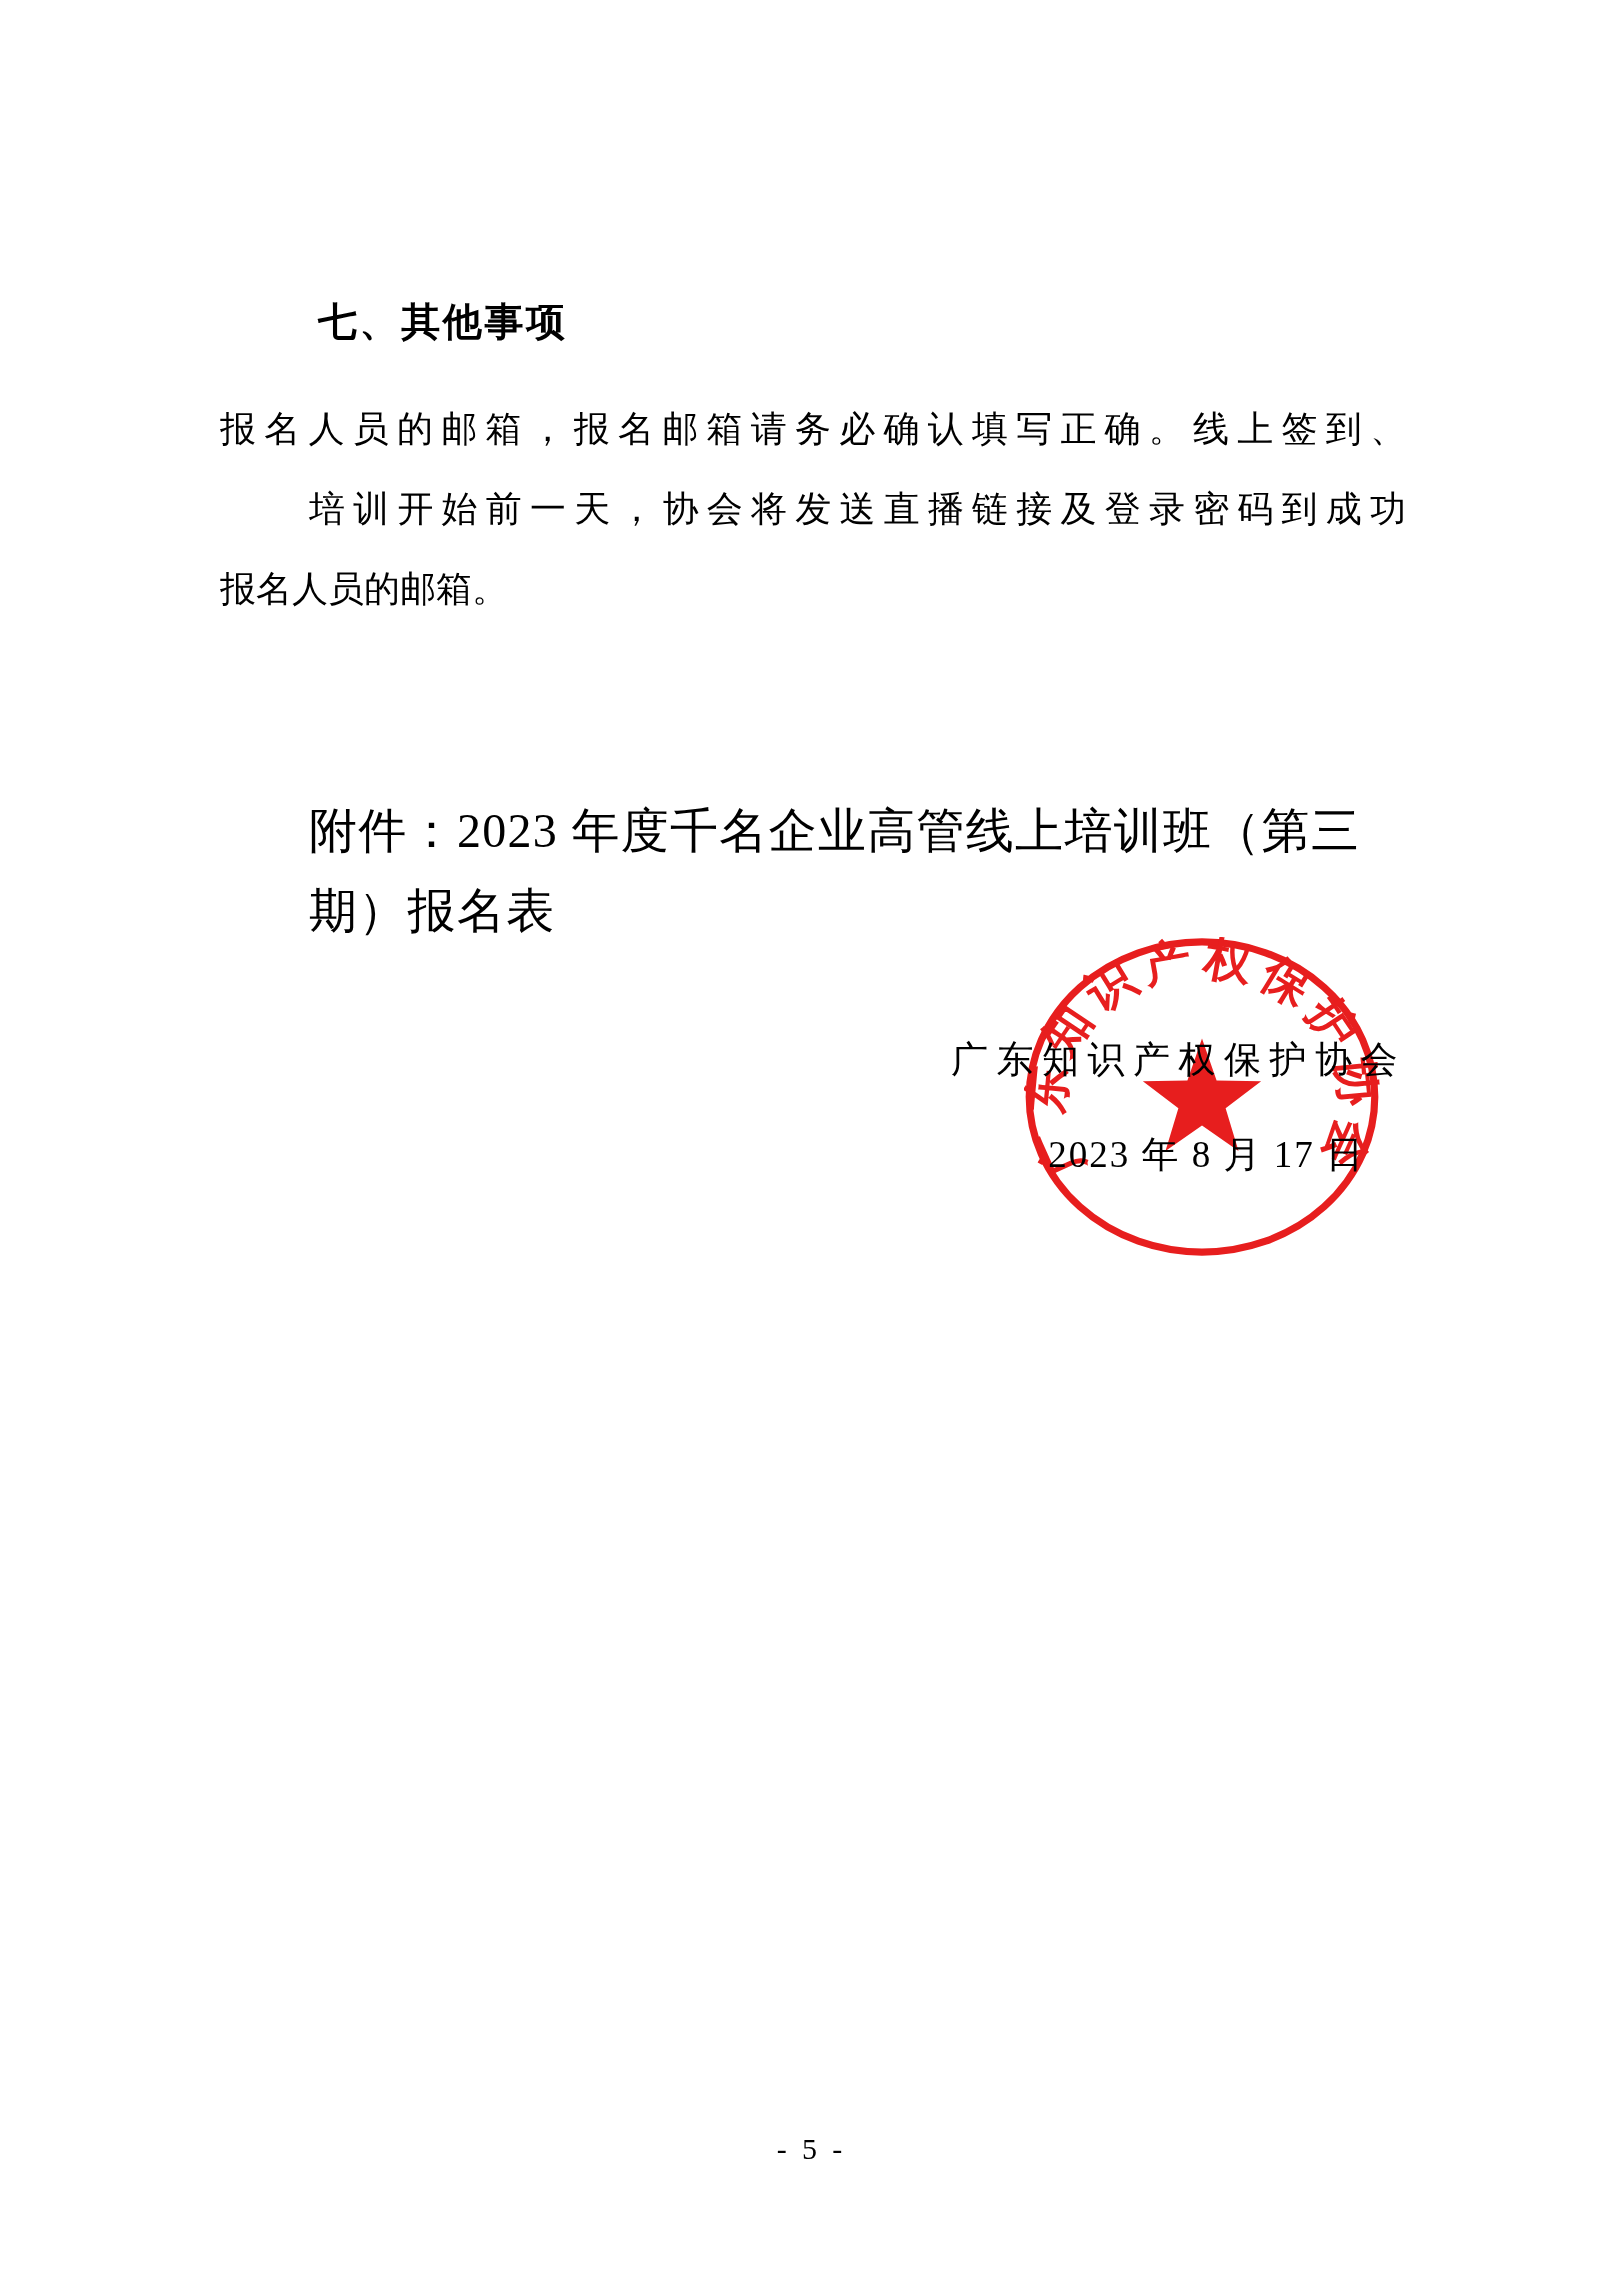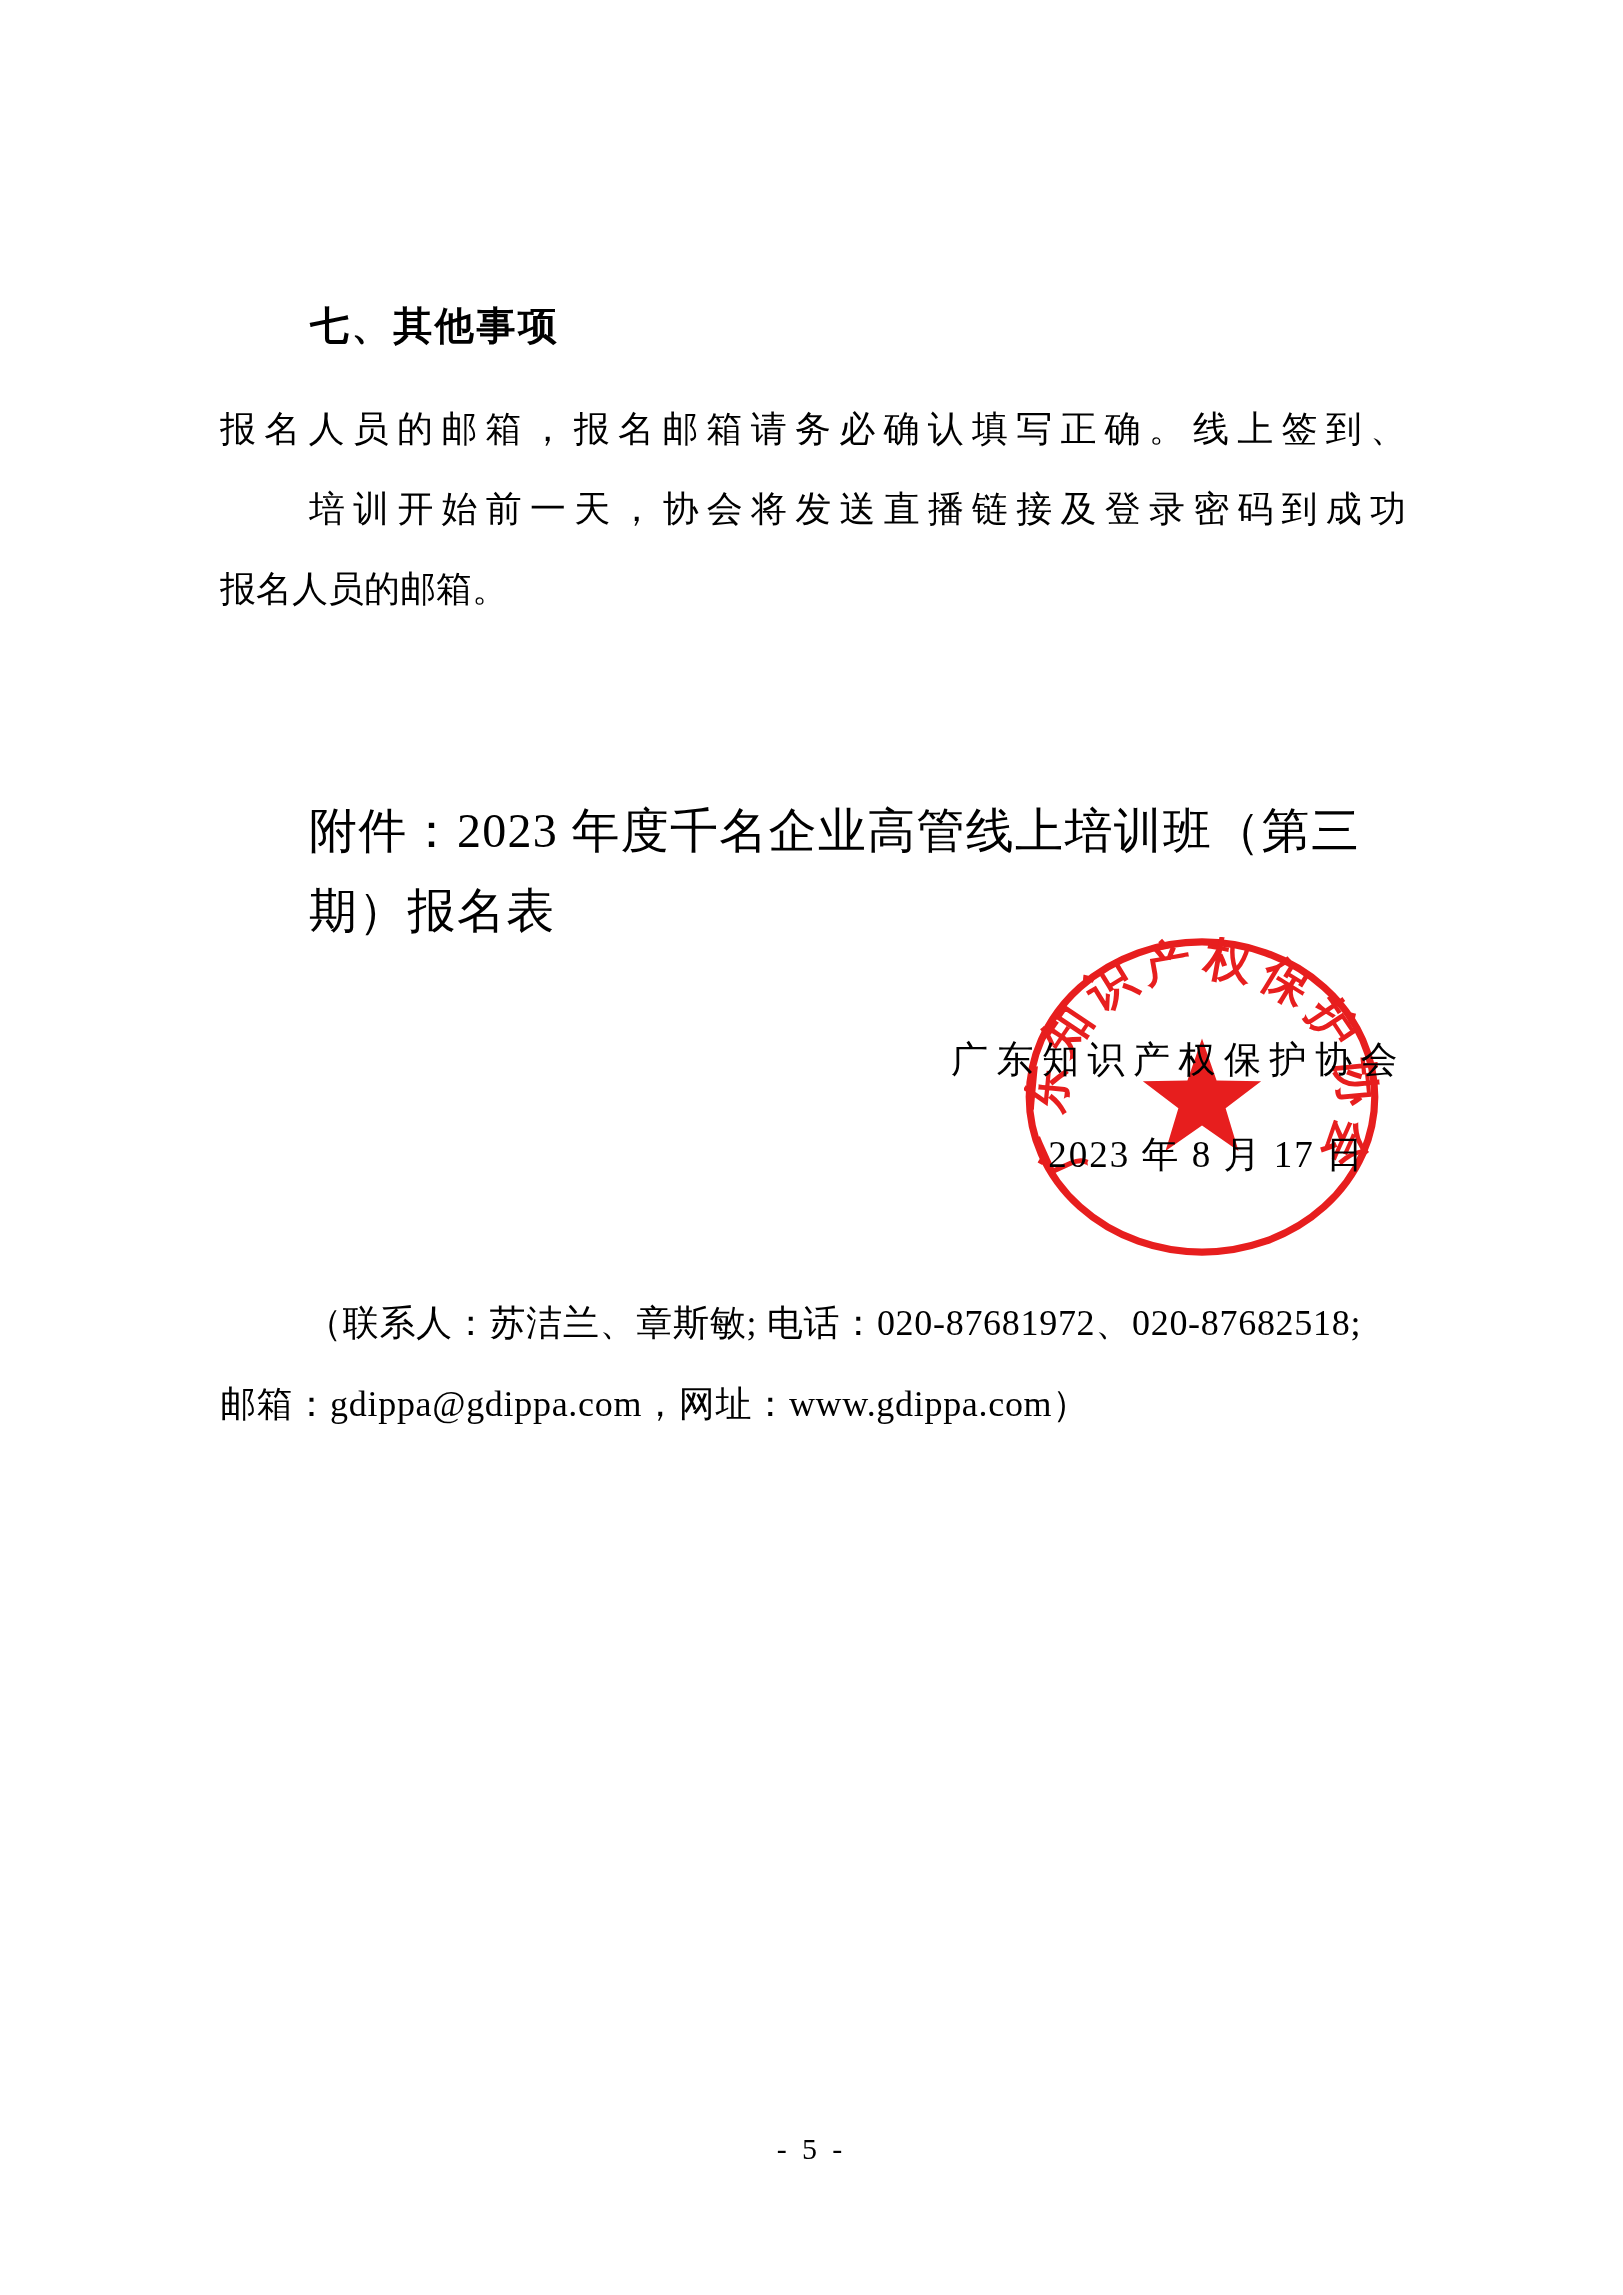--- a/index.html
+++ b/index.html
@@ -9,23 +9,23 @@
     background:#ffffff;
     margin:0 auto;
     overflow:hidden;
     font-family:"Liberation Serif", serif;
     color:#000;
   }
   .content{
     position:absolute;left:220px;top:0;width:1186px;height:2295px;
   }
   .doc-heading{
-    position:absolute;top:296px;left:0;width:100%;
+    position:absolute;top:296px;left:8px;width:100%;
     padding-left:90px;box-sizing:border-box;
-    font-family:Liberation Serif, serif;
+    font-family:Liberation Mono, monospace;
     font-weight:700;
     font-size:39px;line-height:59px;
     letter-spacing:2.6px;
   }
   .para{
     position:absolute;top:389px;left:0;width:100%;
   }
   .para-line{
     width:100%;height:80px;line-height:80px;
     font-size:36px;
@@ -105,22 +105,18 @@
       <text class="seal-arc-text" fill="#e60d0d" text-anchor="middle">
         <textPath href="#seal-arc" startOffset="50%">广东知识产权保护协会</textPath>
       </text>
       <polygon points="272,155 294.3,219.3 362.4,220.6 308.1,261.7 327.8,326.9 272,288 216.2,326.9 235.9,261.7 181.6,220.6 249.7,219.3" fill="#e60d0d"></polygon>
     </svg>
 
     <div class="sig-org">广东知识产权保护协会</div>
 
     <div class="sig-date">2023 年 8 月 17 日</div>
 
-    <div class="contact">
-      <div class="contact-line first">（联系人：苏洁兰、章斯敏; 电话：020-87681972、020-87682518;</div>
-      <div class="contact-line">邮箱：gdippa@gdippa.com，网址：www.gdippa.com）</div>
-    </div>
 
   </div>
 
   <div class="page-number">- 5 -</div>
 </div>
 
 
 </body></html>

